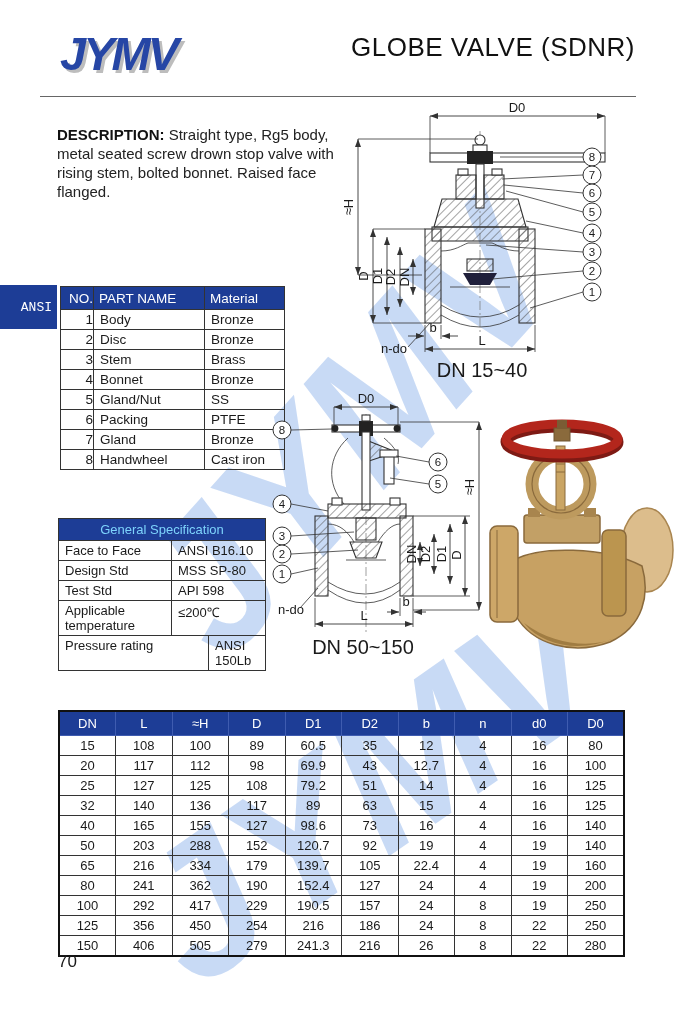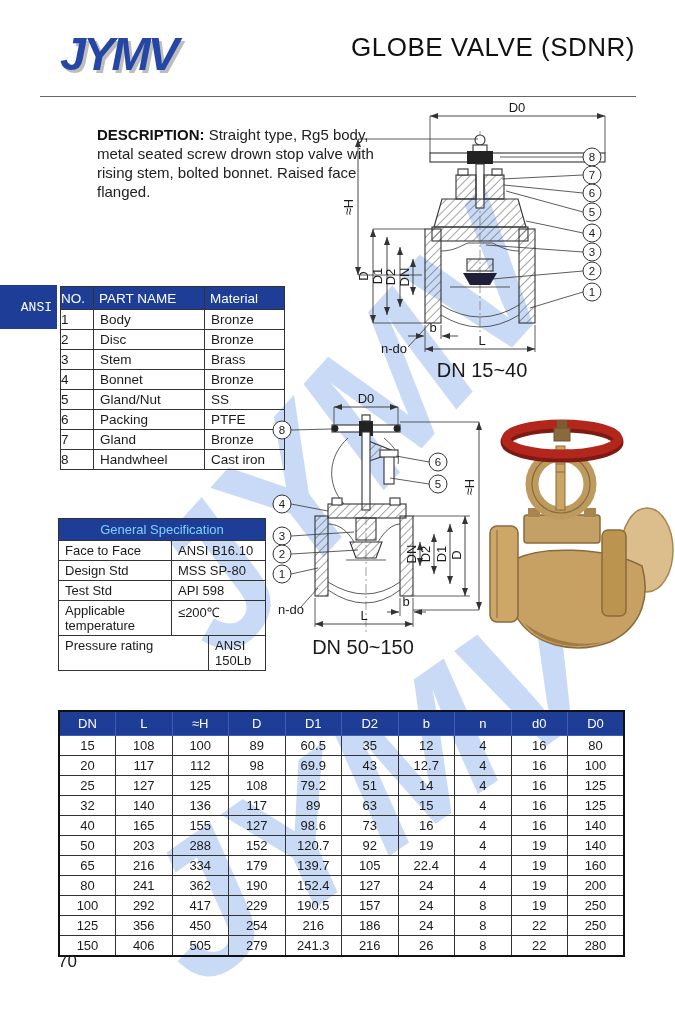--- a/index.html
+++ b/index.html
@@ -8,34 +8,34 @@
   .wm{position:absolute;font-weight:bold;font-style:italic;white-space:nowrap;
       z-index:0;pointer-events:none;text-align:center;}
   .content{position:absolute;inset:0;z-index:1;}
   
   .logo{position:absolute;left:60px;top:26px;font-size:47px;font-weight:900;font-style:italic;
         letter-spacing:-3px;color:#2646a5;text-shadow:3px 3px 0 #bdbdbd;}
   .title{position:absolute;left:348px;top:32px;width:290px;font-size:26px;text-align:center;
          color:#111;letter-spacing:0.5px;}
   .hrule{position:absolute;left:40px;top:96px;width:596px;border-top:1.5px solid #666;}
   
-  .tblock{position:absolute;left:57px;font-size:15px;line-height:1.26;color:#222;margin-left:40px;}
+  .tblock{position:absolute;left:57px;font-size:15px;line-height:1.26;color:#222;}
   .tblock b{color:#111;}
   
   .ansi-tab{position:absolute;left:0;top:285px;width:57px;height:44px;background:#1d3d96;
             color:#fff;font-size:13px;display:flex;align-items:center;justify-content:flex-end;
             padding-right:5px;box-sizing:border-box;font-family:Liberation Mono, monospace;}
   
   table{border-collapse:collapse;}
   .parts{position:absolute;left:60px;top:286px;width:201px;table-layout:fixed;
          font-size:13.5px;border:1.5px solid #333;}
   .parts th{background:#1d3d96;color:#fff;font-weight:normal;height:22px;border:1px solid #333;text-align:left;padding:0 5px;}
   .parts th:first-child{text-align:center;padding:0;}
   .parts td{border:1px solid #333;height:19px;padding:0 6px;}
-  .parts th:nth-child(1),.parts td:nth-child(1){width:32px;text-align:left;padding:0;}
+  .parts th:nth-child(1),.parts td:nth-child(1){width:32px;text-align:right;padding:0;}
   .parts th:nth-child(2),.parts td:nth-child(2){width:100px;}
   .parts th:nth-child(3),.parts td:nth-child(3){width:69px;}
   
   .spec{position:absolute;left:58px;top:518px;width:206px;border:1.5px solid #333;font-size:13px;}
   .spec-head{background:#1d3d96;color:#7dd3fc;text-align:center;height:21px;line-height:21px;border-bottom:1px solid #333;}
   .drow{display:flex;border-bottom:1px solid #333;}
   .drow:last-child{border-bottom:none;}
   .dcell{padding:2px 6px;min-height:15px;}
   .dcell:first-child{width:113px;border-right:1px solid #333;flex:none;box-sizing:border-box;}
   .dcell:last-child{flex:1;}

